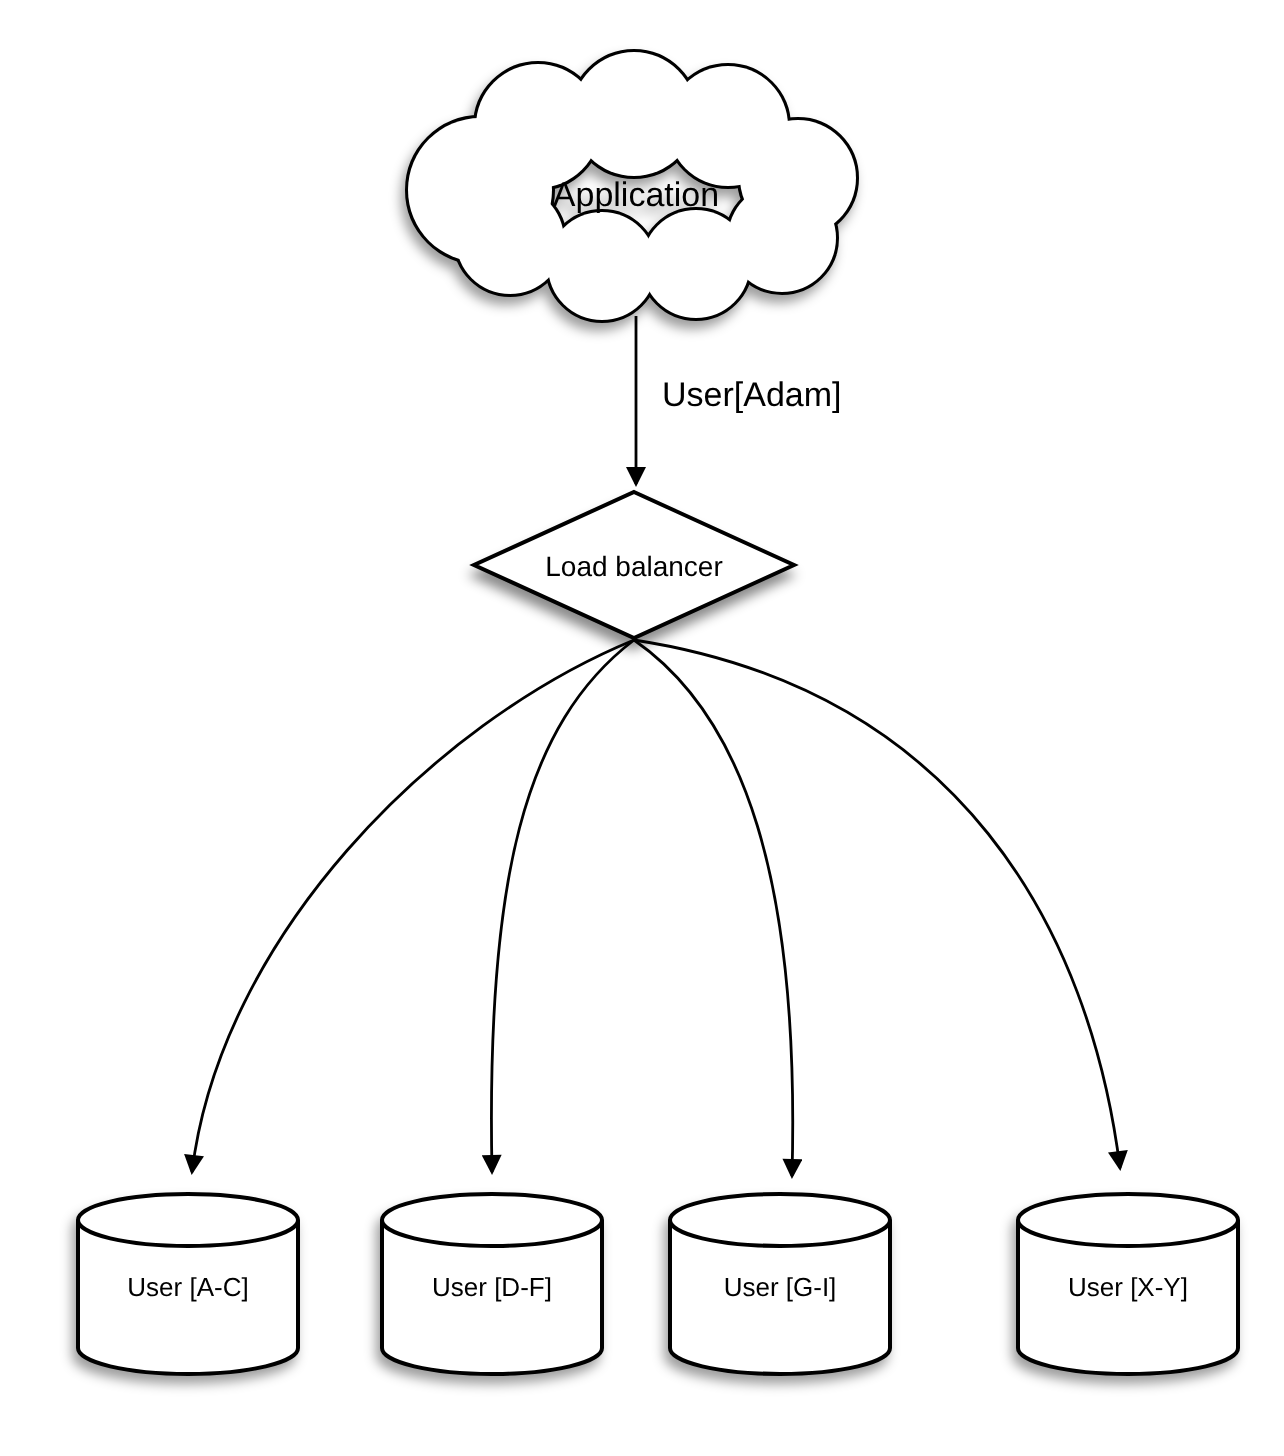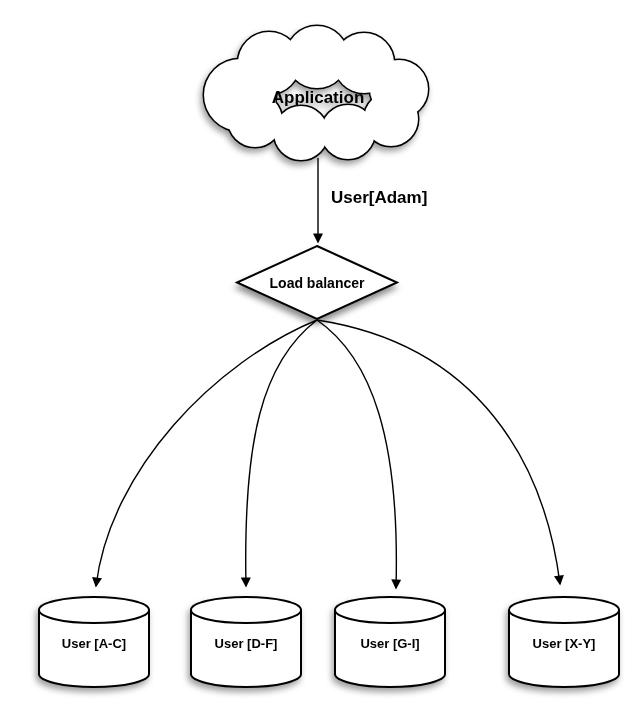--- a/index.html
+++ b/index.html
@@ -7,21 +7,20 @@
     padding: 0;
     background: #ffffff;
   }
   .canvas {
     position: relative;
     width: 642px;
     height: 728px;
     background: #ffffff;
     overflow: hidden;
     font-family: "Liberation Sans", sans-serif;
-    font-weight: bold;
   }
   svg { display: block; }
   .shape-stroke {
     fill: #ffffff;
     stroke: #000000;
     stroke-width: 2;
   }
   .edge {
     fill: none;
     stroke: #000000;

